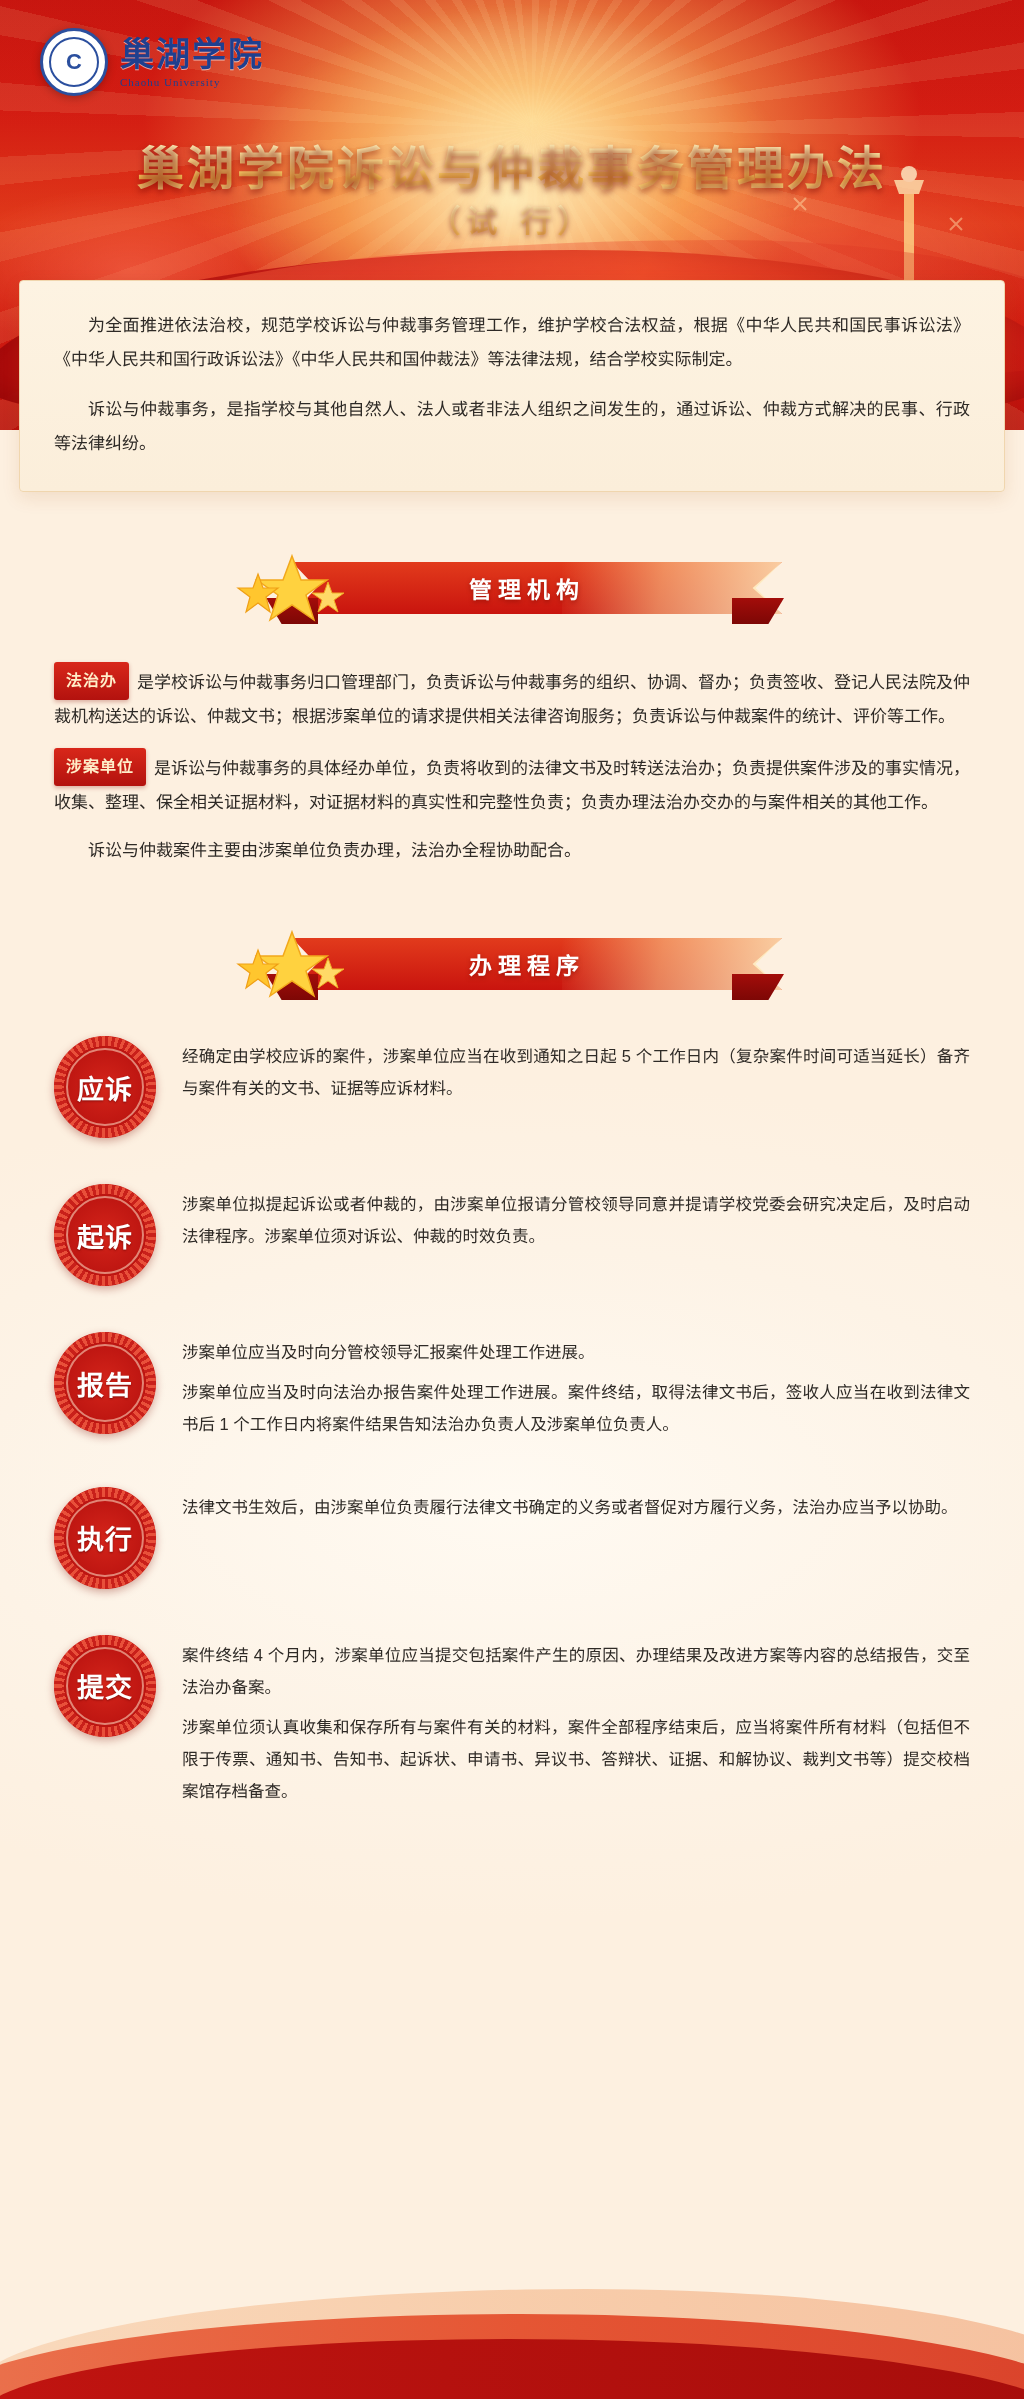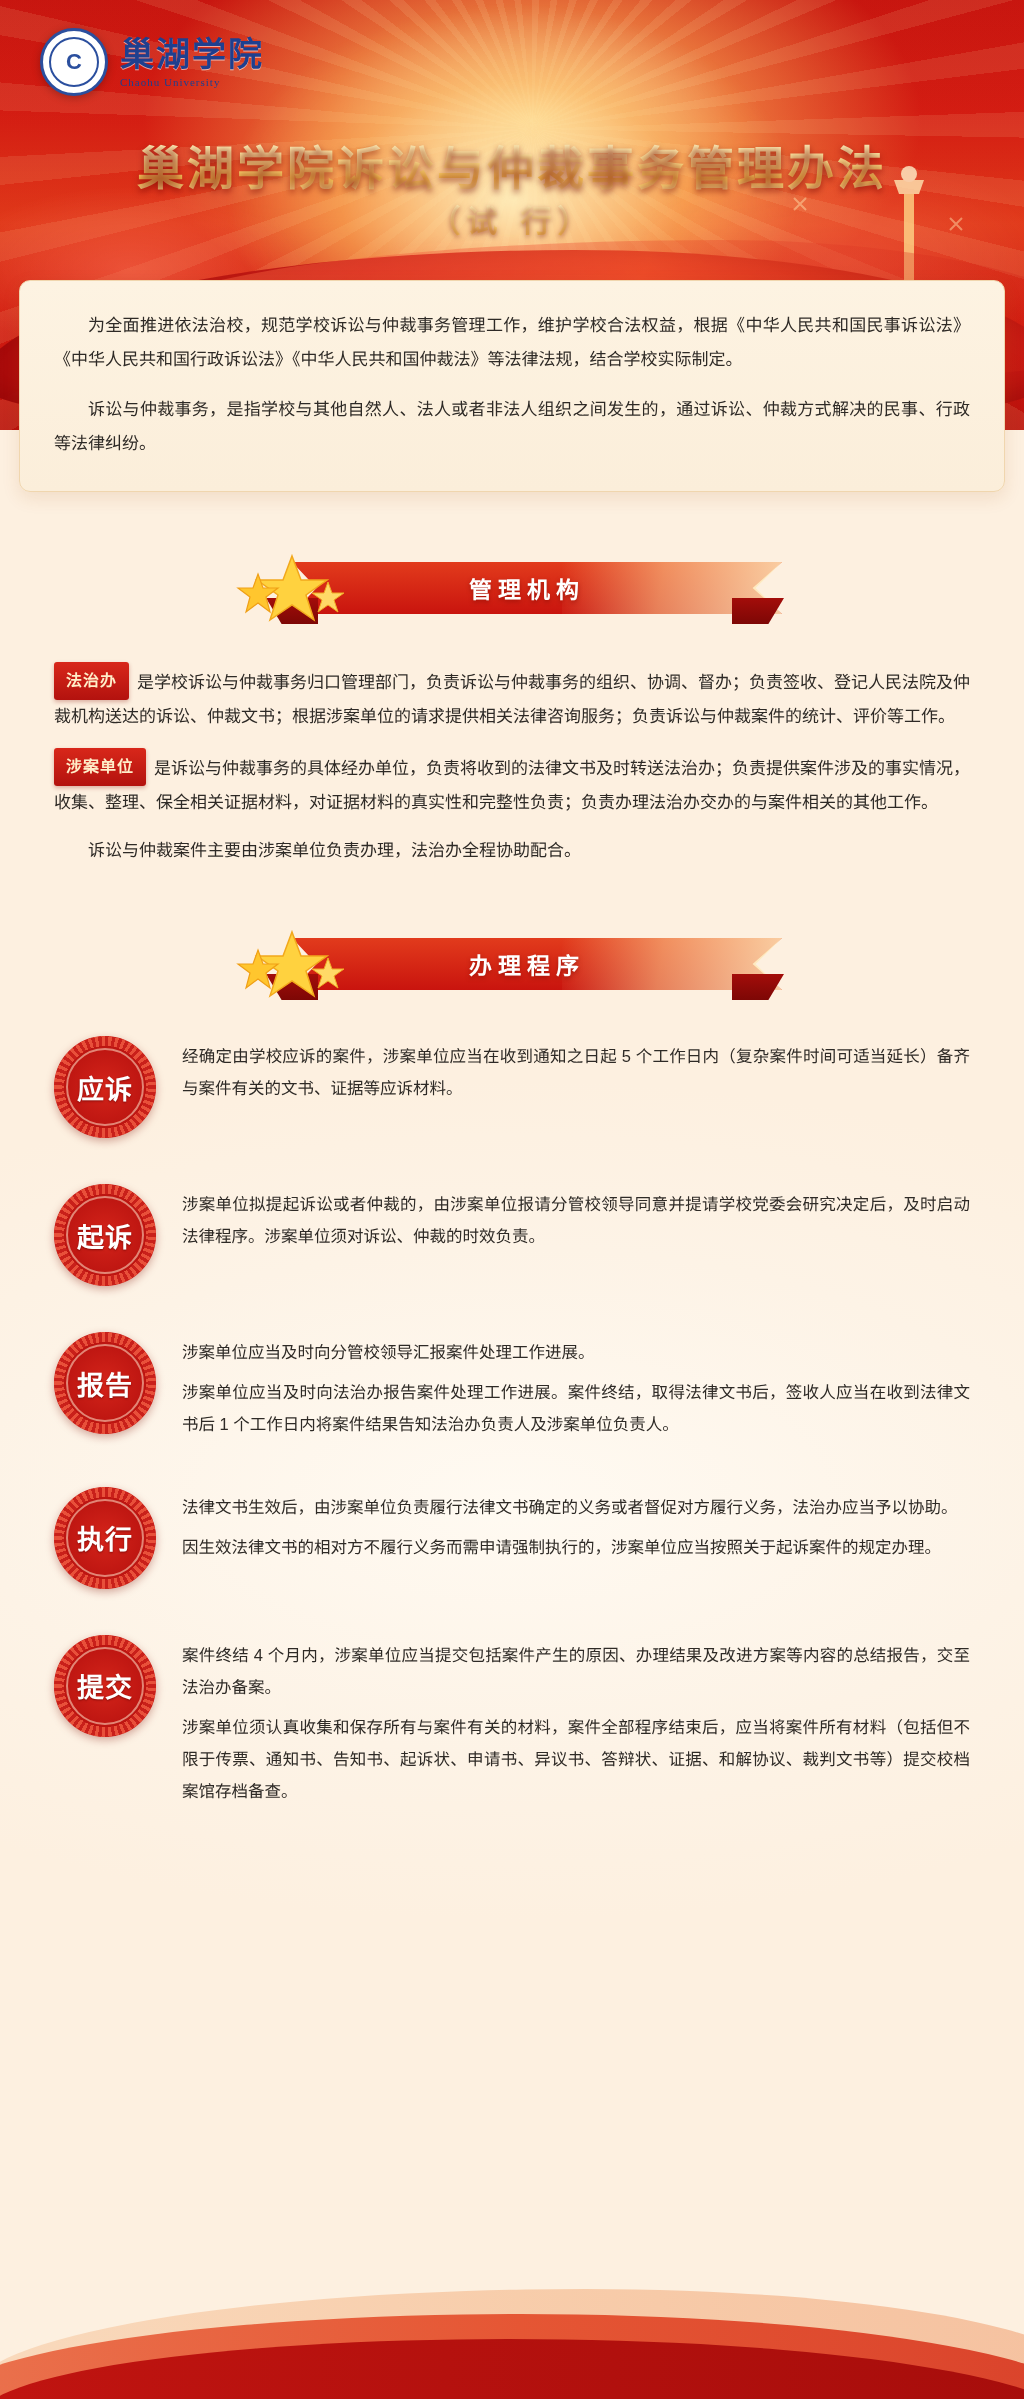--- a/index.html
+++ b/index.html
@@ -113,21 +113,21 @@
     text-shadow:0 2px 5px rgba(110,0,0,.5);
   }
 
   
   .intro{
     position:relative;
     margin:-150px auto 0;
     width:916px;
     background:linear-gradient(180deg,#fdf3e2 0%,#fbeeda 100%);
     border:1px solid #f0d6ae;
-    border-radius:11px;
+    border-radius:4px;
     box-shadow:0 6px 18px rgba(160,80,20,.12);
     padding:28px 34px 30px;
     z-index:5;
   }
   .intro p{
     margin:0 0 16px;
     font-size:17px;line-height:2;
     color:#2e2a26;text-indent:2em;text-align:justify;
   }
   .intro p:last-child{margin-bottom:0;}
@@ -358,21 +358,20 @@
         <p>涉案单位应当及时向法治办报告案件处理工作进展。案件终结，取得法律文书后，签收人应当在收到法律文书后 1 个工作日内将案件结果告知法治办负责人及涉案单位负责人。</p>
       </div>
     </div>
 
     <div class="proc-item">
       <div class="seal-badge">
         <span>执行</span>
       </div>
       <div class="proc-text">
         <p>法律文书生效后，由涉案单位负责履行法律文书确定的义务或者督促对方履行义务，法治办应当予以协助。</p>
-        <p>因生效法律文书的相对方不履行义务而需申请强制执行的，涉案单位应当按照关于起诉案件的规定办理。</p>
       </div>
     </div>
 
     <div class="proc-item">
       <div class="seal-badge">
         <span>提交</span>
       </div>
       <div class="proc-text">
         <p>案件终结 4 个月内，涉案单位应当提交包括案件产生的原因、办理结果及改进方案等内容的总结报告，交至法治办备案。</p>
         <p>涉案单位须认真收集和保存所有与案件有关的材料，案件全部程序结束后，应当将案件所有材料（包括但不限于传票、通知书、告知书、起诉状、申请书、异议书、答辩状、证据、和解协议、裁判文书等）提交校档案馆存档备查。</p>

